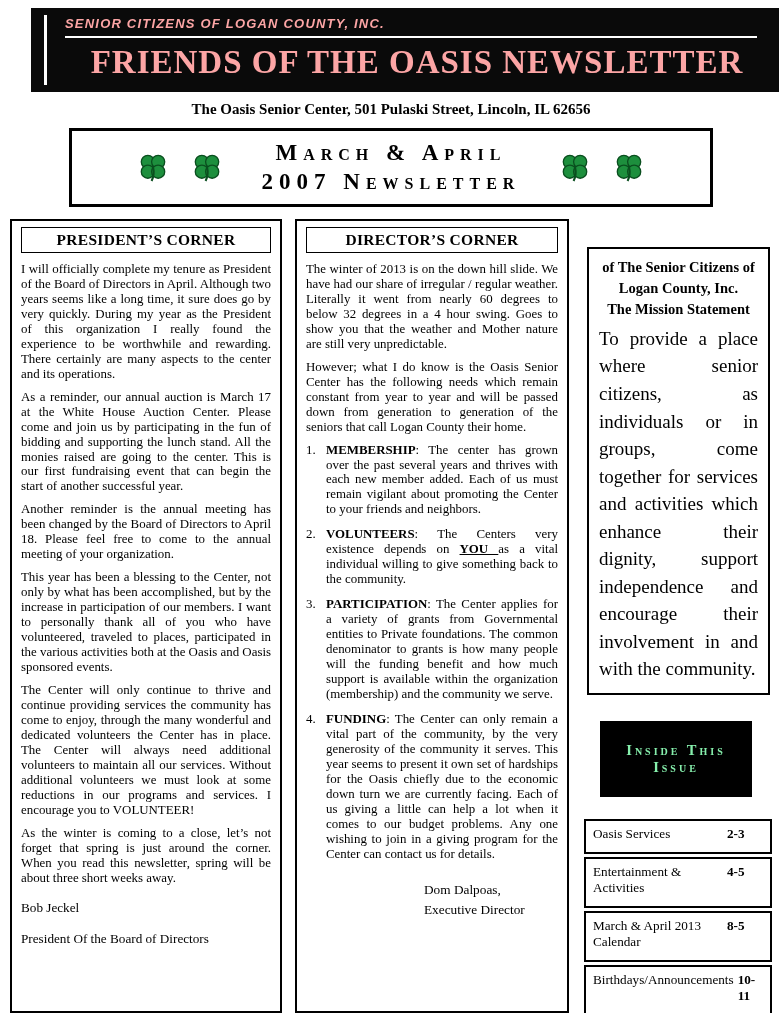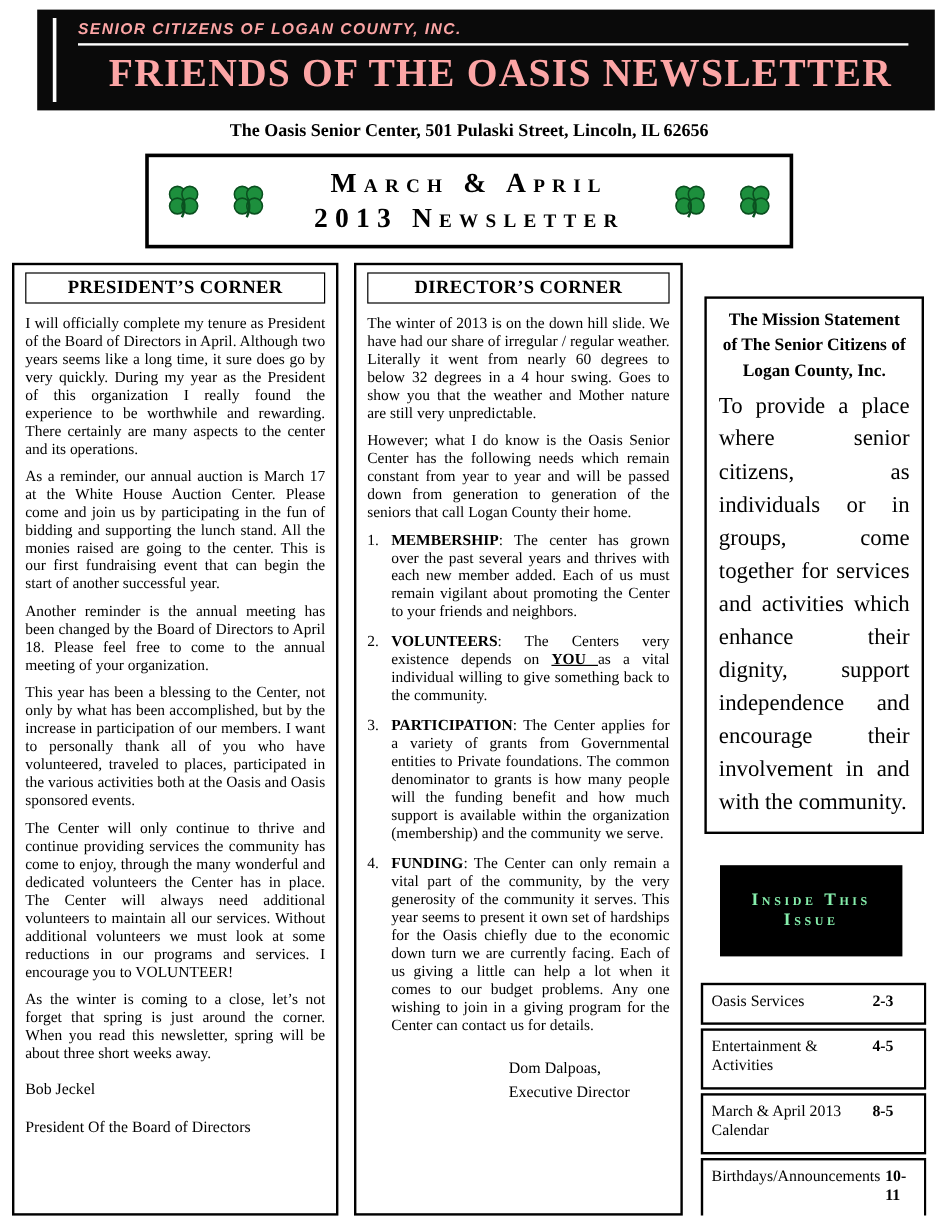--- a/index.html
+++ b/index.html
@@ -15,21 +15,21 @@
   .masthead-vline { position:absolute; left:13px; top:7px; bottom:7px; width:3px; background:#fff; }
   .org-line { font-family:"Liberation Sans", sans-serif; font-style:italic; font-weight:bold;
               font-size:13px; letter-spacing:1.2px; }
   .masthead-rule { height:2px; background:#fff; margin:5px 12px 4px 0; }
   .news-title { font-family:"Liberation Serif", serif; font-weight:bold; font-size:33px;
                 letter-spacing:1px; text-align:center; padding:2px 0 3px; white-space:nowrap; }
 
   .address { text-align:center; font-weight:bold; font-size:15px; margin-top:9px; }
 
   
-  .issue-box { width:540px; margin:10px auto 0; border:3px solid #000; background:#fff;
+  .issue-box { width:644px; margin:10px auto 0; border:3px solid #000; background:#fff;
                padding:7px 0; display:flex; align-items:center; justify-content:center; gap:24px; }
   .clover { width:30px; height:30px; flex:0 0 auto; }
   .issue-title { text-align:center; font-weight:bold; font-variant:small-caps;
                  font-size:23px; letter-spacing:6px; line-height:1.28; margin:0 16px; }
 
   
   .columns { display:flex; gap:13px; margin:12px 10px 0; height:794px; align-items:stretch; }
   .col { border:2px solid #000; padding:4px 9px 6px; overflow:hidden; background:#fff; }
   .col-a { flex:0 0 272px; }
   .col-b { flex:0 0 274px; }
@@ -92,21 +92,21 @@
       <g fill="#1d8f3d" stroke="#0a4f1f" stroke-width="1.4">
         <circle cx="10.5" cy="10.5" r="7"></circle>
           <circle cx="21.5" cy="10.5" r="7"></circle>
         <circle cx="10.5" cy="21" r="7"></circle>
           <circle cx="21.5" cy="21" r="7"></circle>
       </g>
       <path d="M16 16 Q18 24 14.5 31" stroke="#0a4f1f" stroke-width="2.2" fill="none"></path>
     </svg>
     <div class="issue-title">
       <div>March &amp; April</div>
-      <div>2013 Newsletter</div>
+      <div>2007 Newsletter</div>
     </div>
     <svg class="clover" viewBox="0 0 32 32">
       <g fill="#1d8f3d" stroke="#0a4f1f" stroke-width="1.4">
         <circle cx="10.5" cy="10.5" r="7"></circle>
           <circle cx="21.5" cy="10.5" r="7"></circle>
         <circle cx="10.5" cy="21" r="7"></circle>
           <circle cx="21.5" cy="21" r="7"></circle>
       </g>
       <path d="M16 16 Q18 24 14.5 31" stroke="#0a4f1f" stroke-width="2.2" fill="none"></path>
     </svg>
@@ -170,22 +170,22 @@
       <div class="dir-sig">
         <div>Dom Dalpoas,</div>
         <div>Executive Director</div>
       </div>
     </div>
 
     <div class="col-c">
 
       <div class="mission-box">
         <div class="mission-title">
+          <div>of  The Senior Citizens of Logan County, Inc.</div>
           <div>The Mission Statement</div>
-          <div>of  The Senior Citizens of Logan County, Inc.</div>
         </div>
         <div class="mission-body">To provide a place where senior citizens, as individuals or in groups, come together for services and activities which enhance their dignity, support independence and encourage their involvement in and with the community.</div>
       </div>
 
       <div class="inside-box">Inside This Issue</div>
 
       <div class="toc">
 
           <div class="toc-row">
             <span class="toc-label">Oasis Services</span>

